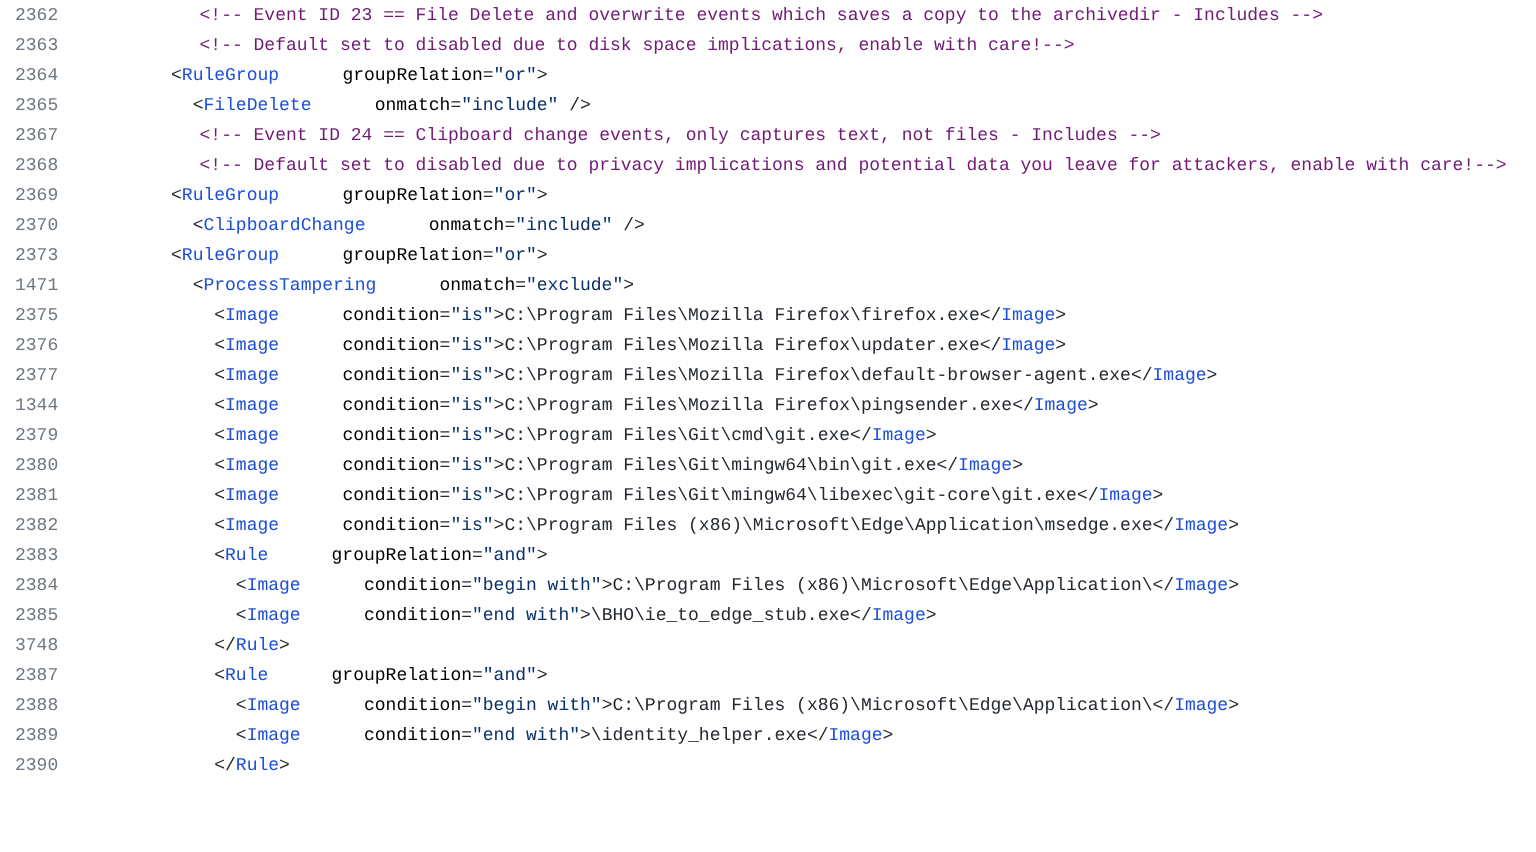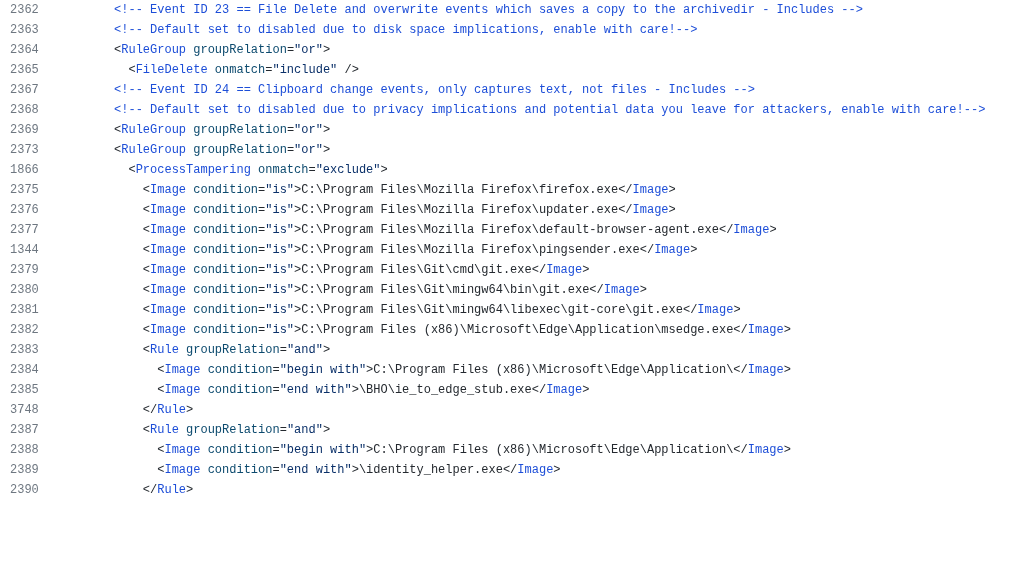--- a/index.html
+++ b/index.html
@@ -24,23 +24,23 @@
     user-select: none;
     vertical-align: top;
     font-variant-numeric: tabular-nums;
   }
   .code {
     display: table-cell;
     padding-left: 16px;
     vertical-align: top;
     white-space: pre;
   }
-  .pl-c  { color: #1d4ed8; } 
+  .pl-c  { color: #701a75; margin-left: 19px; } 
   .pl-ent{ color: #1d4ed8; } 
-  .pl-e  { color: #0c4a6e; } 
+  .pl-e  { color: #000000; margin-left: 35px; } 
   .pl-s  { color: #0a3069; } 
   .pl-txt{ color: #24292f; margin-top: 40px; } 
   .pl-p  { color: #24292f; } 
 </style>
 </head>
 <body>
 
 <div class="code-area" id="code-root">
     <div class="line">
       <div class="lineno">2362</div>
@@ -64,25 +64,29 @@
     </div>
     <div class="line">
       <div class="lineno">2368</div>
       <div class="code">      <span class="pl-c">&lt;!-- Default set to disabled due to privacy implications and potential data you leave for attackers, enable with care!--&gt;</span></div>
     </div>
     <div class="line">
       <div class="lineno">2369</div>
       <div class="code">      <span class="pl-p">&lt;</span><span class="pl-ent">RuleGroup</span><span class="pl-p"> </span><span class="pl-e">groupRelation</span><span class="pl-p">=</span><span class="pl-s">"or"</span><span class="pl-p">&gt;</span></div>
     </div>
     <div class="line">
+      <div class="lineno">2370</div>
+      <div class="code">        <span class="pl-p">&lt;</span><span class="pl-ent">ClipboardChange</span><span class="pl-p"> </span><span class="pl-e">onmatch</span><span class="pl-p">=</span><span class="pl-s">"include"</span><span class="pl-p"> /&gt;</span></div>
+    </div>
+    <div class="line">
       <div class="lineno">2373</div>
       <div class="code">      <span class="pl-p">&lt;</span><span class="pl-ent">RuleGroup</span><span class="pl-p"> </span><span class="pl-e">groupRelation</span><span class="pl-p">=</span><span class="pl-s">"or"</span><span class="pl-p">&gt;</span></div>
     </div>
     <div class="line">
-      <div class="lineno">1866</div>
+      <div class="lineno">1471</div>
       <div class="code">        <span class="pl-p">&lt;</span><span class="pl-ent">ProcessTampering</span><span class="pl-p"> </span><span class="pl-e">onmatch</span><span class="pl-p">=</span><span class="pl-s">"exclude"</span><span class="pl-p">&gt;</span></div>
     </div>
     <div class="line">
       <div class="lineno">2375</div>
       <div class="code">          <span class="pl-p">&lt;</span><span class="pl-ent">Image</span><span class="pl-p"> </span><span class="pl-e">condition</span><span class="pl-p">=</span><span class="pl-s">"is"</span><span class="pl-p">&gt;</span><span class="pl-txt">C:\Program Files\Mozilla Firefox\firefox.exe</span><span class="pl-p">&lt;/</span><span class="pl-ent">Image</span><span class="pl-p">&gt;</span></div>
     </div>
     <div class="line">
       <div class="lineno">2376</div>
       <div class="code">          <span class="pl-p">&lt;</span><span class="pl-ent">Image</span><span class="pl-p"> </span><span class="pl-e">condition</span><span class="pl-p">=</span><span class="pl-s">"is"</span><span class="pl-p">&gt;</span><span class="pl-txt">C:\Program Files\Mozilla Firefox\updater.exe</span><span class="pl-p">&lt;/</span><span class="pl-ent">Image</span><span class="pl-p">&gt;</span></div>
     </div>

